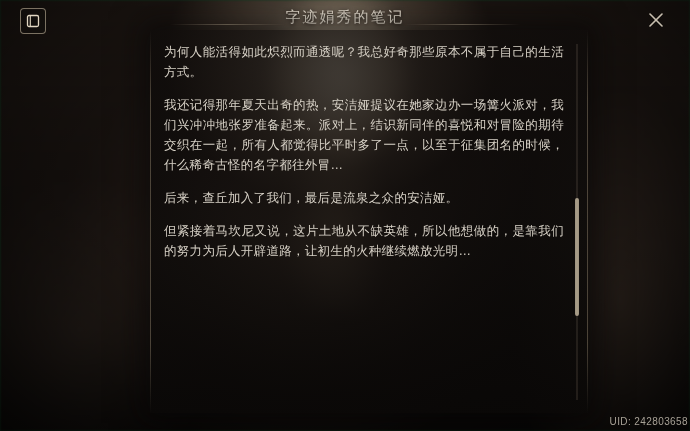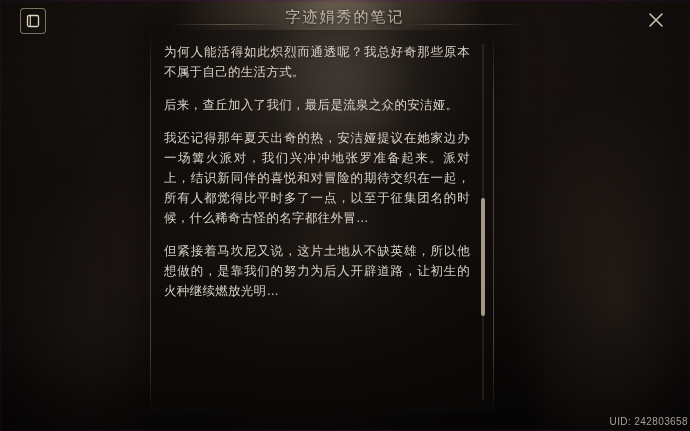--- a/index.html
+++ b/index.html
@@ -4,21 +4,21 @@
 <style>
   * { box-sizing: border-box; margin: 0; padding: 0; }
   html, body {
     width: 690px; height: 431px;
     overflow: hidden;
     font-family: "Liberation Sans", sans-serif;
   }
   #screen {
     position: relative;
     width: 690px; height: 431px;
-    background: #701a75;
+    background: #14532d;
     overflow: hidden;
   }
 
   
   .bg {
     position: absolute; inset: 0;
     background:
       radial-gradient(ellipse 230px 200px at 330px 60px, rgba(238,222,196,0.55) 0%, rgba(196,170,140,0.28) 45%, rgba(60,45,38,0) 72%),
       radial-gradient(ellipse 300px 260px at 300px 250px, rgba(150,120,96,0.40) 0%, rgba(70,52,42,0.18) 55%, rgba(20,16,14,0) 80%),
       radial-gradient(ellipse 160px 300px at 620px 300px, rgba(120,96,78,0.30) 0%, rgba(24,18,16,0) 70%),
@@ -70,21 +70,21 @@
     height: 1px;
     background: linear-gradient(90deg, rgba(214,199,170,0) 0%, rgba(214,199,170,0.55) 50%, rgba(214,199,170,0) 100%);
   }
   .title-rule.left  { left: 170px; width: 115px; }
   .title-rule.right { right: 170px; width: 115px; }
 
   
   .panel {
     position: absolute;
     left: 150px; top: 30px;
-    width: 344px; height: 383px;
+    width: 438px; height: 383px;
     background: linear-gradient(180deg, rgba(14,11,10,0.72) 0%, rgba(12,10,9,0.78) 55%, rgba(10,8,7,0.86) 100%);
     box-shadow: 0 0 26px 10px rgba(8,6,5,0.55);
   }
   .panel-edge {
     position: absolute; top: 0; bottom: 0; width: 1px;
     background: linear-gradient(180deg, rgba(190,172,142,0) 0%, rgba(190,172,142,0.35) 18%, rgba(190,172,142,0.35) 82%, rgba(190,172,142,0) 100%);
   }
   .panel-edge.l { left: 0; }
   .panel-edge.r { right: 0; }
 
@@ -151,22 +151,22 @@
   <div class="title">字迹娟秀的笔记</div>
   <div class="title-rule left"></div>
   <div class="title-rule right"></div>
 
   <div class="panel">
     <div class="panel-edge l"></div>
     <div class="panel-edge r"></div>
 
     <div class="body-text" id="note-body">
         <p>为何人能活得如此炽烈而通透呢？我总好奇那些原本不属于自己的生活方式。</p>
+        <p>我还记得那年夏天出奇的热，安洁娅提议在她家边办一场篝火派对，我们兴冲冲地张罗准备起来。派对上，结识新同伴的喜悦和对冒险的期待交织在一起，所有人都觉得比平时多了一点，以至于征集团名的时候，什么稀奇古怪的名字都往外冒…</p>
         <p>后来，查丘加入了我们，最后是流泉之众的安洁娅。</p>
-        <p>我还记得那年夏天出奇的热，安洁娅提议在她家边办一场篝火派对，我们兴冲冲地张罗准备起来。派对上，结识新同伴的喜悦和对冒险的期待交织在一起，所有人都觉得比平时多了一点，以至于征集团名的时候，什么稀奇古怪的名字都往外冒…</p>
         <p>但紧接着马坎尼又说，这片土地从不缺英雄，所以他想做的，是靠我们的努力为后人开辟道路，让初生的火种继续燃放光明…</p>
       </div>
 
     <div class="scroll-track"></div>
     <div class="scroll-thumb"></div>
   </div>
 
   <div class="uid">UID: 242803658</div>
 
 </div>

